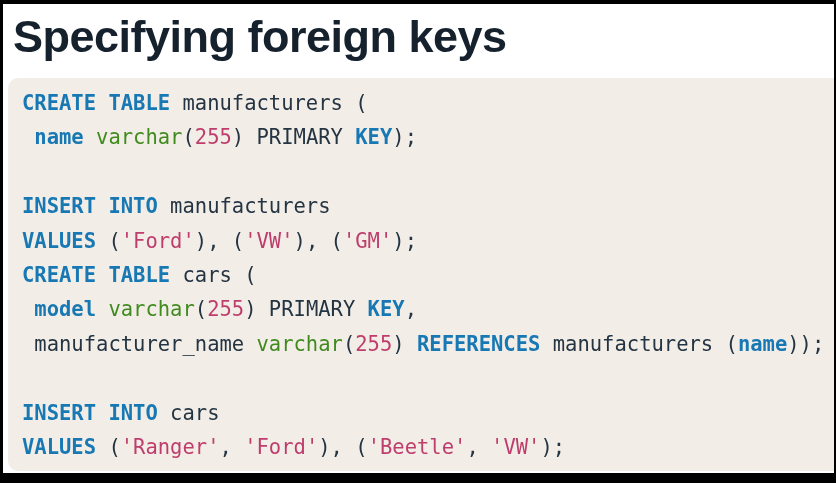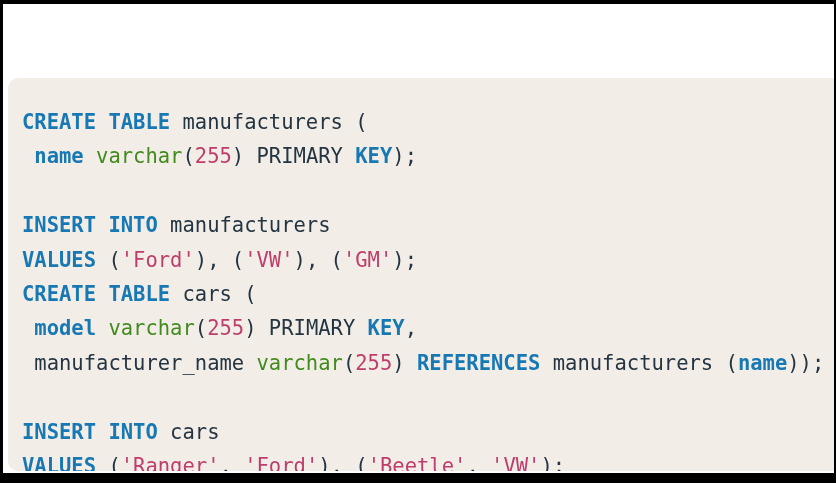--- a/index.html
+++ b/index.html
@@ -23,34 +23,35 @@
     white-space:nowrap;
   }
   .code-block{
     position:absolute;left:5px;top:74px;right:0;bottom:2px;
     background:var(--code-bg,#f2eee7);
     border-radius:10px 0 0 10px;
     overflow:hidden;
   }
   .code-pre{
     margin:0;
-    padding:27px 0 0 14px;
+    padding:8px 0 0 14px;
     font-family:"DejaVu Sans Mono","Liberation Mono",monospace;
     font-size:20.5px;
     line-height:34.4px;
     white-space:pre;
     color:var(--code-text,#243442);
   }
   .code-line{min-height:34.4px;}
   .tok-kw{color:var(--kw,#1878b4);font-weight:bold;}
   .tok-ty{color:var(--ty,#418a1e);}
   .tok-num{color:var(--lit,#bf3d6d);margin-top:12px;}
   .tok-str{color:var(--lit,#bf3d6d);margin-top:35px;}
   .tok-pl{color:var(--code-text,#243442);}
 </style>
 </head>
 <body>
 
 <div class="page">
+  <h1 class="slide-title">Specifying foreign keys</h1>
   <div class="code-block">
     <pre class="code-pre"><div class="code-line"><span class="tok-kw">CREATE TABLE</span><span class="tok-pl"> manufacturers (</span></div><div class="code-line"><span class="tok-pl"> </span><span class="tok-kw">name</span><span class="tok-pl"> </span><span class="tok-ty">varchar</span><span class="tok-pl">(</span><span class="tok-num">255</span><span class="tok-pl">) PRIMARY </span><span class="tok-kw">KEY</span><span class="tok-pl">);</span></div><div class="code-line">&nbsp;</div><div class="code-line"><span class="tok-kw">INSERT INTO</span><span class="tok-pl"> manufacturers</span></div><div class="code-line"><span class="tok-kw">VALUES</span><span class="tok-pl"> (</span><span class="tok-str">'Ford'</span><span class="tok-pl">), (</span><span class="tok-str">'VW'</span><span class="tok-pl">), (</span><span class="tok-str">'GM'</span><span class="tok-pl">);</span></div><div class="code-line"><span class="tok-kw">CREATE TABLE</span><span class="tok-pl"> cars (</span></div><div class="code-line"><span class="tok-pl"> </span><span class="tok-kw">model</span><span class="tok-pl"> </span><span class="tok-ty">varchar</span><span class="tok-pl">(</span><span class="tok-num">255</span><span class="tok-pl">) PRIMARY </span><span class="tok-kw">KEY</span><span class="tok-pl">,</span></div><div class="code-line"><span class="tok-pl"> manufacturer_name </span><span class="tok-ty">varchar</span><span class="tok-pl">(</span><span class="tok-num">255</span><span class="tok-pl">) </span><span class="tok-kw">REFERENCES</span><span class="tok-pl"> manufacturers (</span><span class="tok-kw">name</span><span class="tok-pl">));</span></div><div class="code-line">&nbsp;</div><div class="code-line"><span class="tok-kw">INSERT INTO</span><span class="tok-pl"> cars</span></div><div class="code-line"><span class="tok-kw">VALUES</span><span class="tok-pl"> (</span><span class="tok-str">'Ranger'</span><span class="tok-pl">, </span><span class="tok-str">'Ford'</span><span class="tok-pl">), (</span><span class="tok-str">'Beetle'</span><span class="tok-pl">, </span><span class="tok-str">'VW'</span><span class="tok-pl">);</span></div></pre>
   </div>
 </div>
 
 </body></html>

